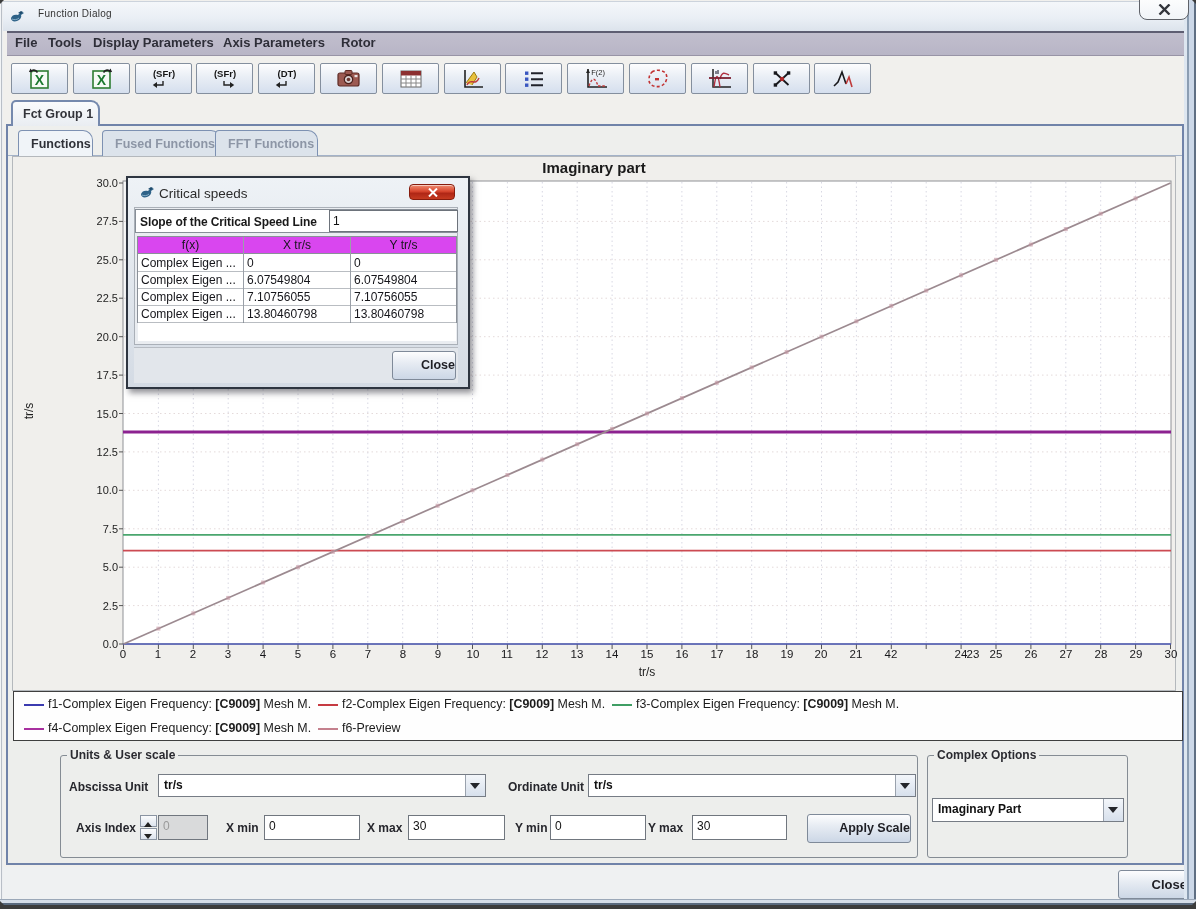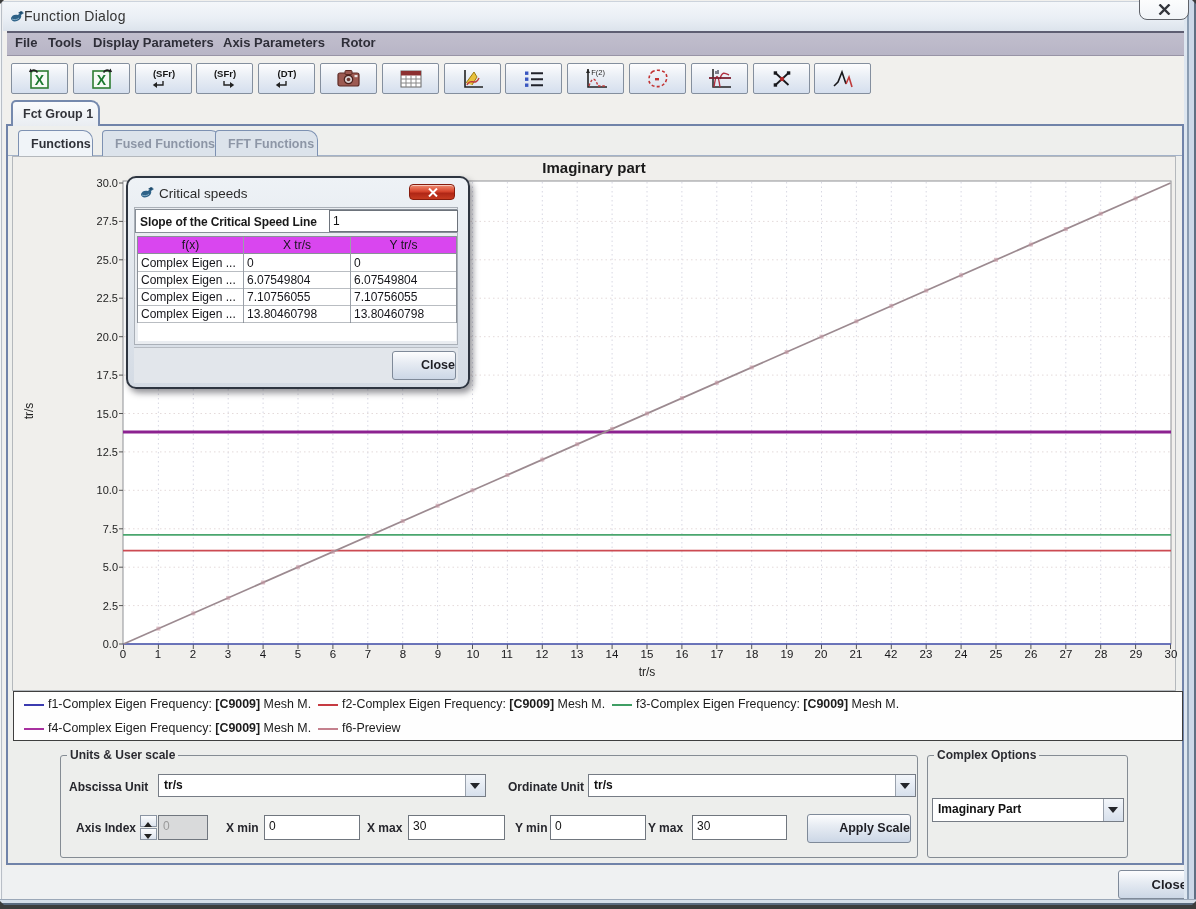--- a/index.html
+++ b/index.html
@@ -15,34 +15,34 @@
 .itab{position:absolute;top:130px;height:26px;border:1px solid #7d91b2;border-bottom:none;font-size:12.5px;font-weight:bold;border-radius:4px 10px 0 0;}
 .itab.on{background:#f0f4f8;color:#2f3138;z-index:3;}
 .itab.off{background:#dce3eb;color:#8d96a6;z-index:2;}
 .itab span{position:absolute;left:12px;top:6px;}
 .xlab{position:absolute;width:34px;text-align:center;font-size:11.5px;color:#17171a;top:648px;}
 .ylab{position:absolute;width:44px;text-align:right;font-size:11px;color:#1d1d1d;height:12px;line-height:12px;}
 .menu{position:absolute;top:35px;font-size:13px;font-weight:bold;color:#2e2e38;}
 .fsl{position:absolute;font-size:12px;font-weight:bold;color:#2b2b31;background:#edeeec;padding:0 3px;z-index:2;}
 .legit{position:absolute;white-space:nowrap;font-size:12.4px;color:#1c1c1c;}
 .legit .dash{display:inline-block;width:20px;height:0px;border-top:2px solid;vertical-align:middle;margin-right:4px;}
-.dlg{position:absolute;left:126px;top:176px;width:344px;height:213px;background:linear-gradient(#eef2f6,#d4dbe4);border:2px solid #2e3540;border-radius:10px;box-shadow:3px 4px 6px rgba(40,40,50,0.5);z-index:10;}
+.dlg{position:absolute;left:126px;top:176px;width:344px;height:213px;background:linear-gradient(#eef2f6,#d4dbe4);border:2px solid #2e3540;border-radius:0;box-shadow:3px 4px 6px rgba(40,40,50,0.5);z-index:10;}
 .dtable{position:absolute;font-size:12px;color:#15151a;background:#fff;border:1px solid #8a9098;}
 .dtable .hd{position:absolute;top:0;height:17px;background:#d946ef;border-bottom:1px solid #8a9098;text-align:center;padding-top:1px;}
 .dtable .cl{position:absolute;height:17px;border-bottom:1px solid #b9bdc2;padding:1px 0 0 3px;white-space:nowrap;overflow:hidden;}
 .dtable .vln{position:absolute;top:0;bottom:0;width:1px;background:#9aa0a8;}
 </style></head><body>
 <div class="abs" style="left:0;top:0;width:1196px;height:905px;background:#f1f0ed"></div>
 <div class="abs" style="left:2px;top:1px;width:1192px;height:30px;background:linear-gradient(#f4f7fa,#eaeff5 55%,#dce3ec);border-top:1px solid #ccd3dc"></div>
 <div class="abs" style="left:9px;top:9px"><svg width="16" height="14" viewBox="0 0 16 14">
       <path d="M2 9 C3 6 6 5 9 6 L11 4 C12 3 14 3 15 4 L12 6 C13 8 11 11 8 12 C5 13 2 12 2 9 Z" fill="#2e6288"></path>
       <path d="M9 4 l3 -2 2 1 -2 2 z" fill="#1d4a6b"></path>
       <path d="M3 10 c2 1 5 1 7 -1" stroke="#9fc3d8" stroke-width="0.8" fill="none"></path>
     </svg></div>
-<div class="abs" style="left:24px;top:8px;font-size:14px;color:#343434;letter-spacing:0.3px">Function Dialog</div>
+<div class="abs" style="left:38px;top:8px;font-size:10px;color:#343434;letter-spacing:0.3px">Function Dialog</div>
 <div class="abs" style="left:1139px;top:-7px;width:50px;height:27px;background:linear-gradient(#ffffff,#f1f4f8);border:1px solid #5f6269;border-radius:0 0 8px 8px;z-index:5">
     <svg width="13" height="11" viewBox="0 0 13 11" style="position:absolute;left:18px;top:10px">
       <path d="M1.5 0.5 L11.5 10.5 M11.5 0.5 L1.5 10.5" stroke="#33353c" stroke-width="2.4"></path>
     </svg>
   </div>
 <div class="abs" style="left:7px;top:31px;width:1181px;height:25px;background:linear-gradient(#c1becd,#b8b5c6);border-top:2px solid #5e5e72;border-bottom:1px solid #9894a6"></div>
 <div class="menu" style="left:15px">File</div>
 <div class="menu" style="left:48px">Tools</div>
 <div class="menu" style="left:93px">Display Parameters</div>
 <div class="menu" style="left:223px">Axis Parameters</div>
@@ -307,21 +307,21 @@
 <div class="xlab" style="left:560px">13</div>
 <div class="xlab" style="left:595px">14</div>
 <div class="xlab" style="left:630px">15</div>
 <div class="xlab" style="left:665px">16</div>
 <div class="xlab" style="left:700px">17</div>
 <div class="xlab" style="left:735px">18</div>
 <div class="xlab" style="left:770px">19</div>
 <div class="xlab" style="left:804px">20</div>
 <div class="xlab" style="left:839px">21</div>
 <div class="xlab" style="left:874px">42</div>
-<div class="xlab" style="left:909px">23</div>
+<div class="xlab" style="left:956px">23</div>
 <div class="xlab" style="left:944px">24</div>
 <div class="xlab" style="left:979px">25</div>
 <div class="xlab" style="left:1014px">26</div>
 <div class="xlab" style="left:1049px">27</div>
 <div class="xlab" style="left:1084px">28</div>
 <div class="xlab" style="left:1119px">29</div>
 <div class="xlab" style="left:1154px">30</div>
 <div class="ylab" style="left:74px;top:638px">0.0</div>
 <div class="ylab" style="left:74px;top:600px">2.5</div>
 <div class="ylab" style="left:74px;top:561px">5.0</div>

